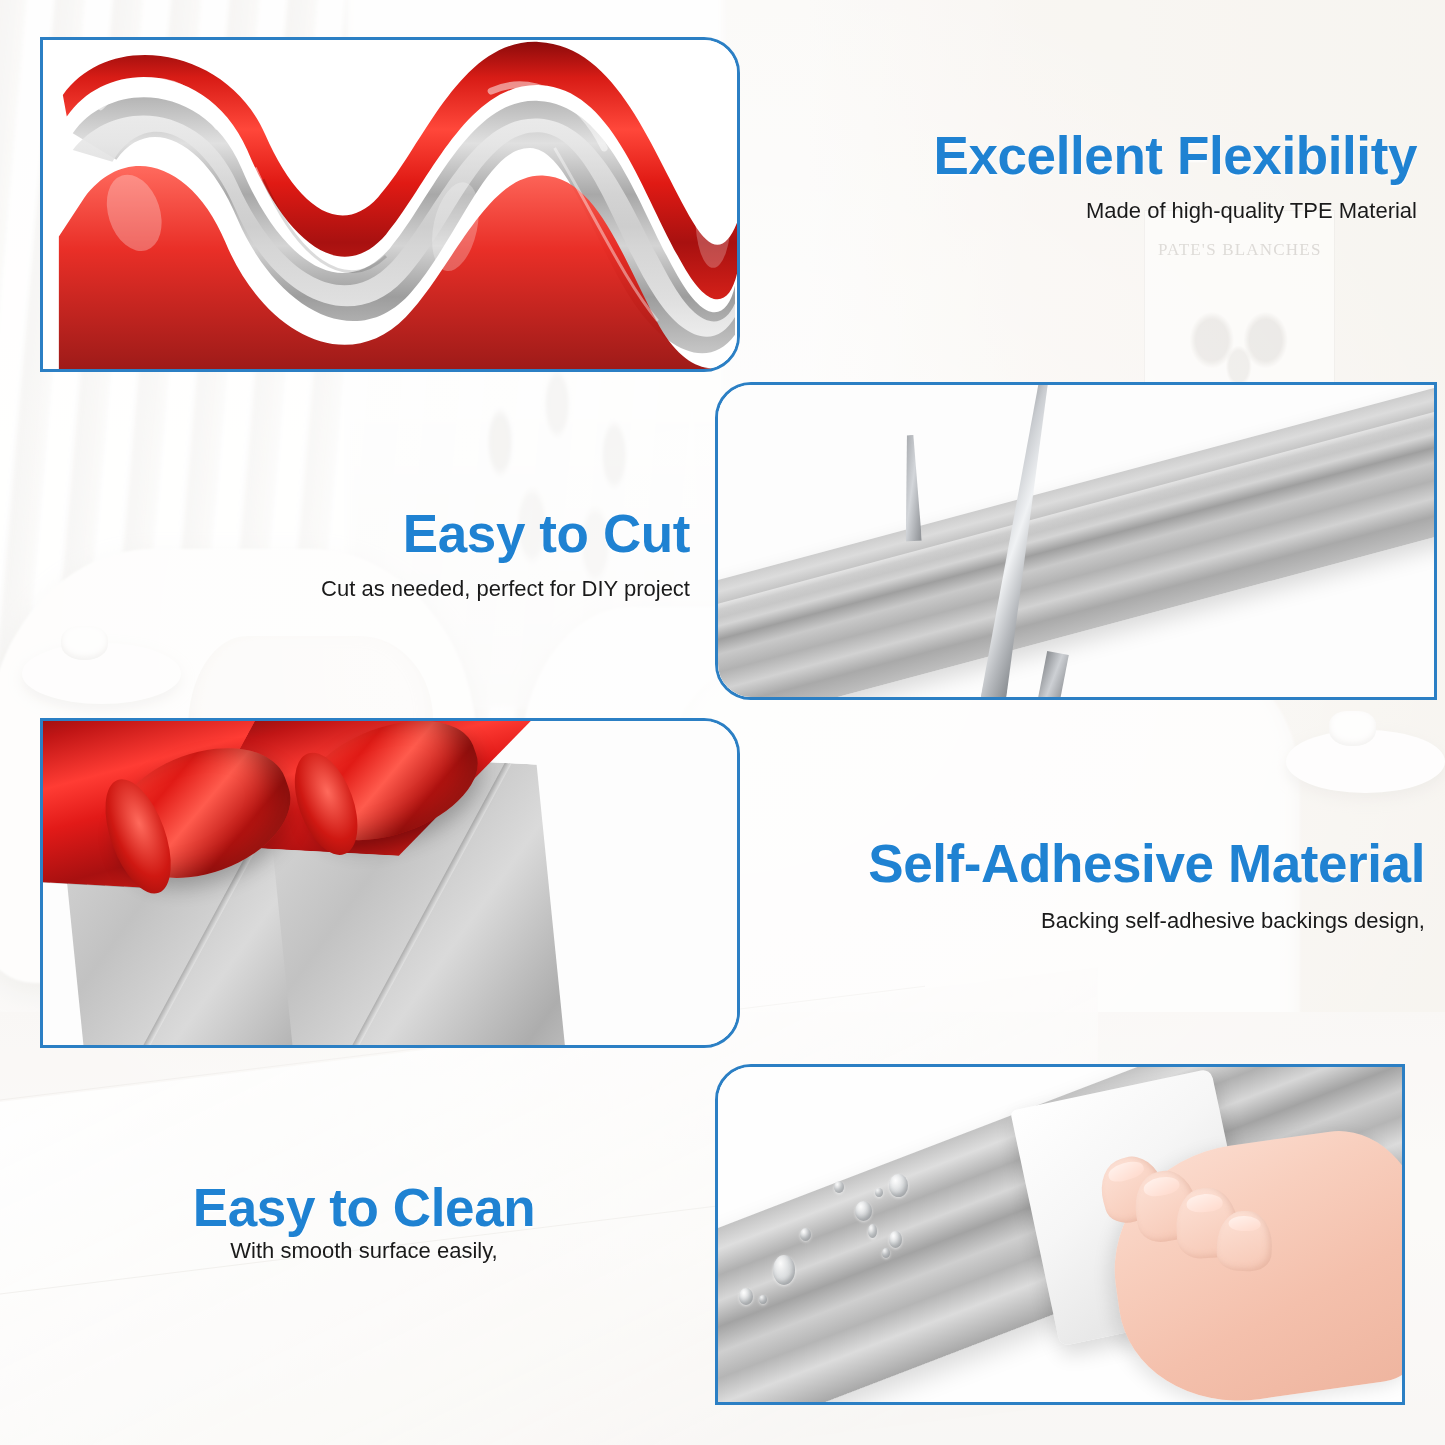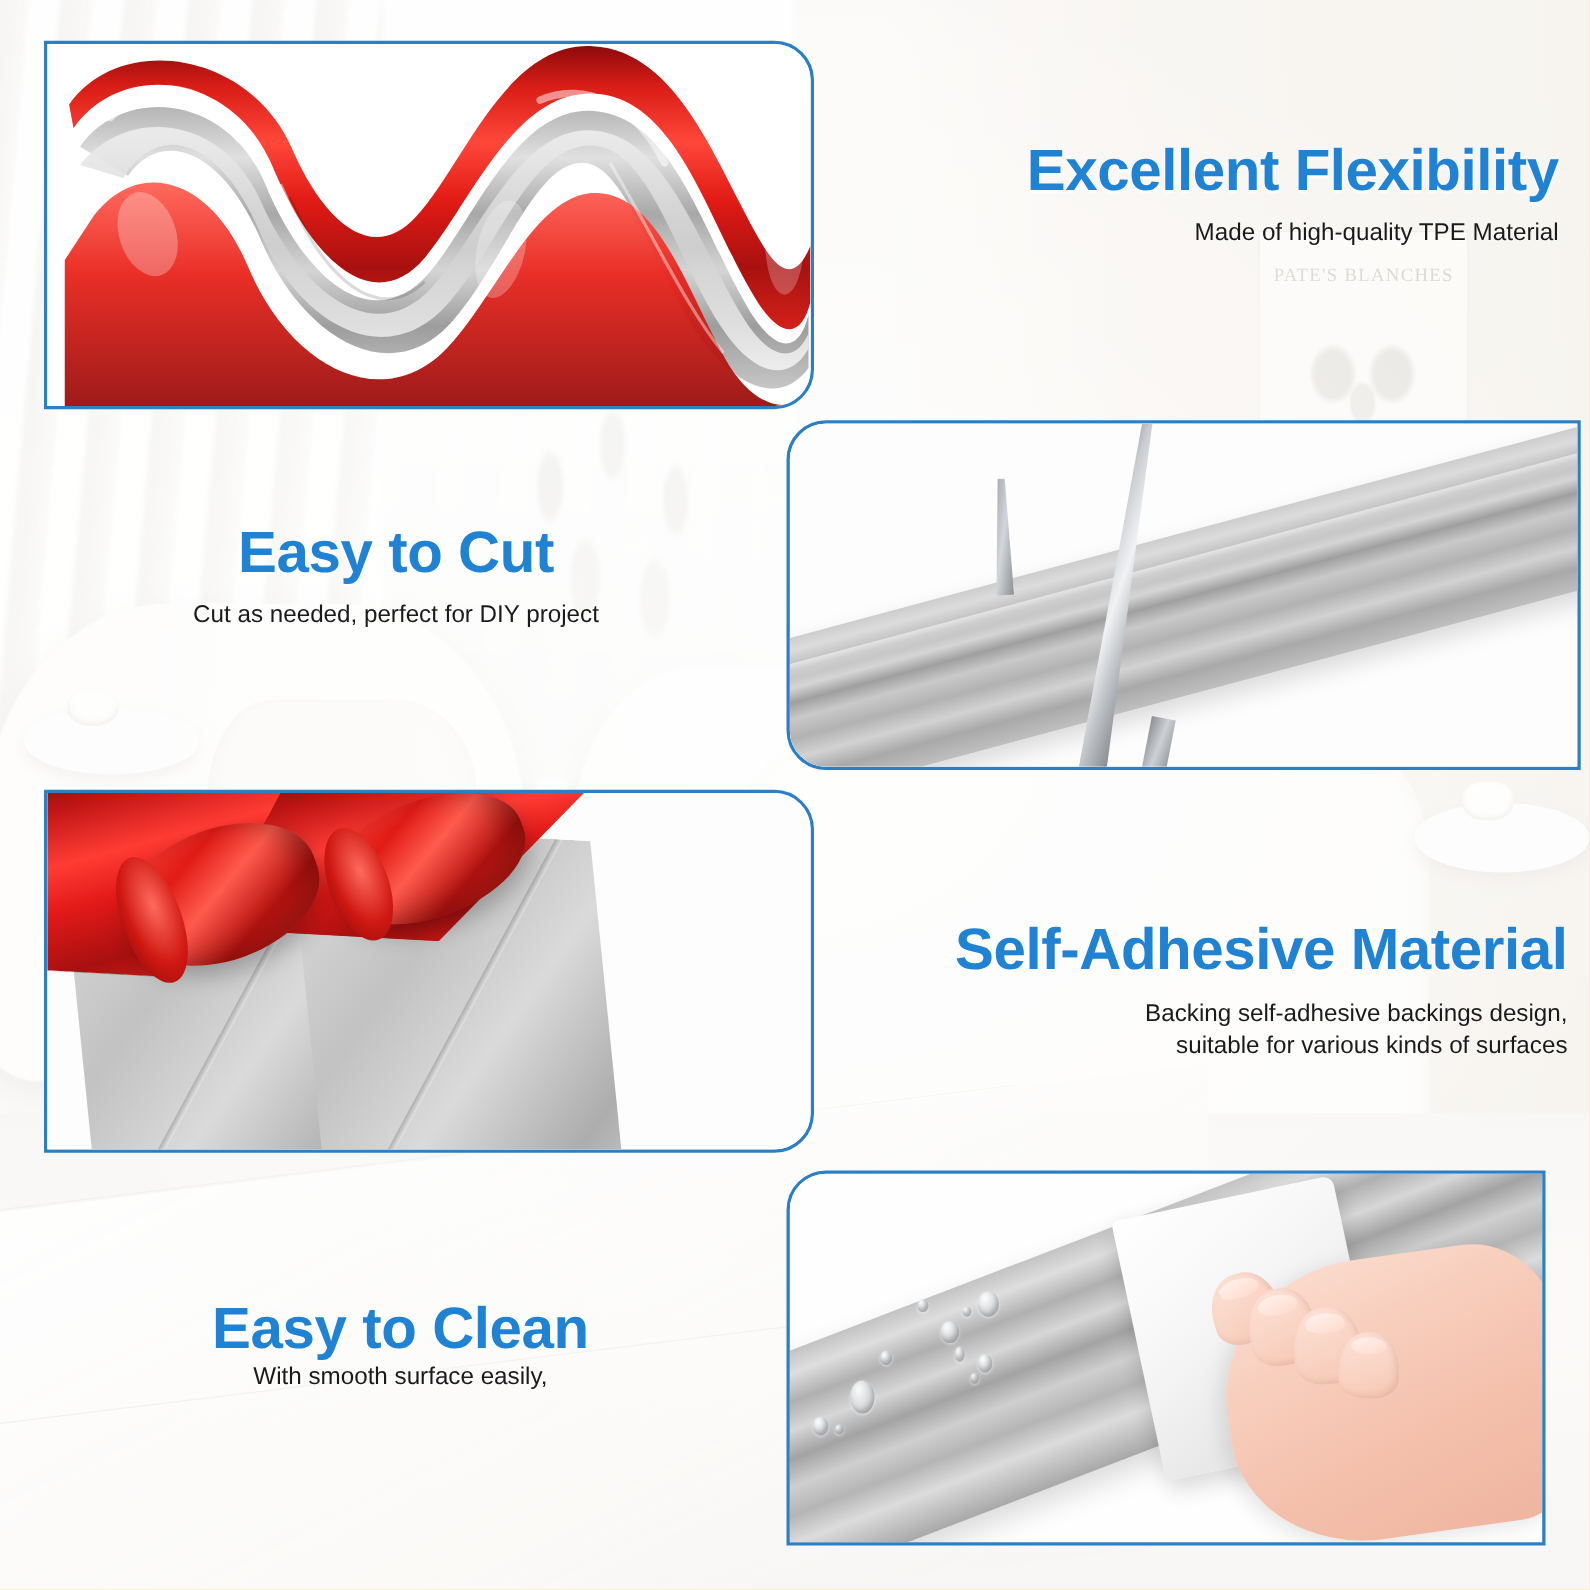--- a/index.html
+++ b/index.html
@@ -337,31 +337,31 @@
     font-size: 22px;
     line-height: 1.32;
     white-space: nowrap;
     text-shadow: 0 1px 1px rgba(255,255,255,.8);
   }
   .ta-right { text-align: right; }
   .ta-left  { text-align: left; }
 
   #txt-flex  { right: 28px; top: 128px; }
   #txt-flex .head { margin-bottom: 12px; }
-  #txt-cut   { left: 30px;  top: 475px; width: 660px; text-align: center; }
+  #txt-cut   { left: 30px;  top: 506px; width: 660px; }
   #txt-cut .head { margin-bottom: 12px; }
   #txt-adh   { right: 20px; top: 836px; }
   #txt-adh .head { margin-bottom: 14px; }
   #txt-clean { left: 34px;  top: 1180px; width: 660px; }
   #txt-clean .head { }
 </style>
 </head>
 <body>
 
-<div id="stage" style="background: #fde047;">
+<div id="stage" style="background: #e5e5e5;">
 
   <div class="bg-layer">
     <div class="bg-wall"></div>
     <div class="bg-wall-right"></div>
     <div class="bg-curtain"></div>
     <div class="bg-window"></div>
     <div class="bg-plant"></div>
 
     <div class="bg-poster">
       <div class="bg-poster-title">PATE'S BLANCHES</div>
@@ -525,21 +525,20 @@
   </div>
 
   <div class="txt-block ta-right" id="txt-cut">
     <div class="head">Easy to Cut</div>
     <div class="sub">Cut as needed, perfect for DIY project</div>
   </div>
 
   <div class="txt-block ta-right" id="txt-adh">
     <div class="head">Self-Adhesive Material</div>
     <div class="sub">Backing self-adhesive backings design,</div>
-    <div class="sub">suitable for various kinds of surfaces</div>
   </div>
 
   <div class="txt-block ta-left" id="txt-clean">
     <div class="head" style="text-align:center;">Easy to Clean</div>
     <div class="sub" style="text-align:center;">With smooth surface easily,</div>
   </div>
 
 </div>
 
 </body></html>

